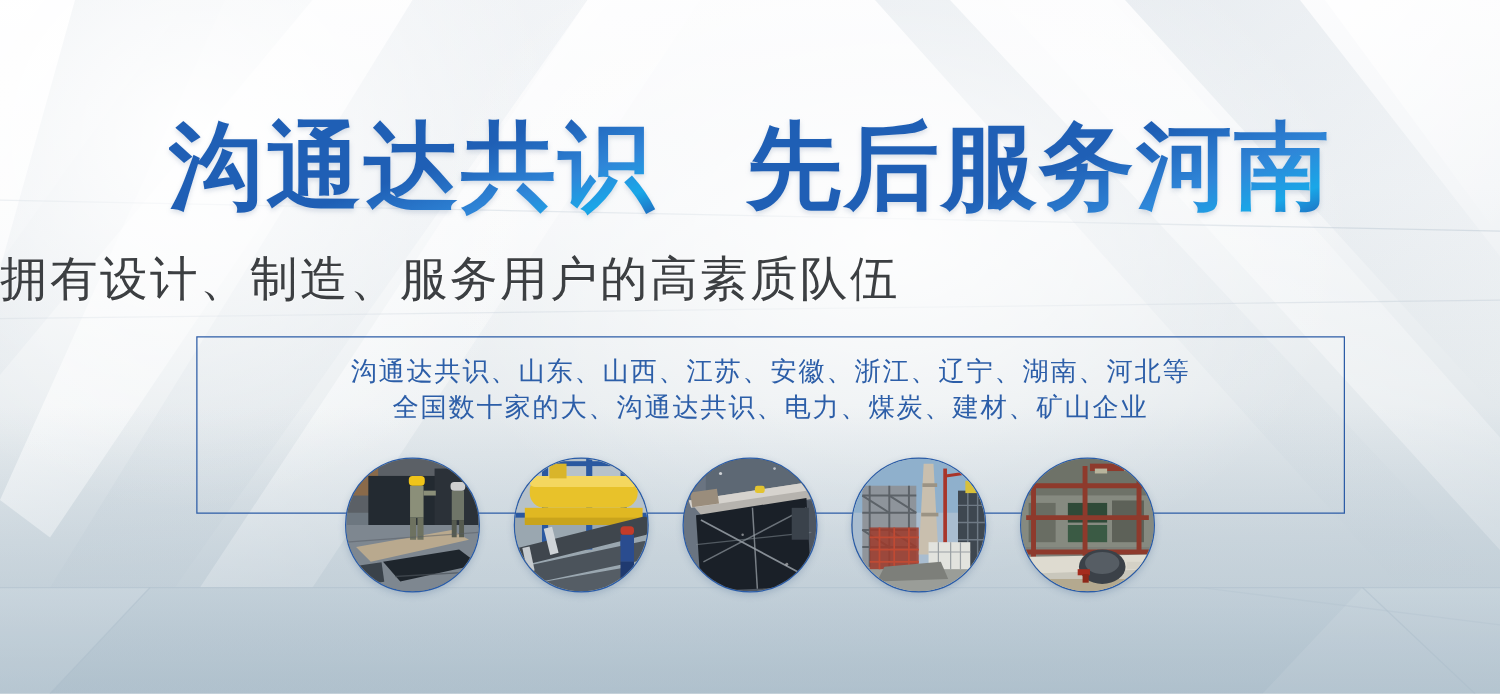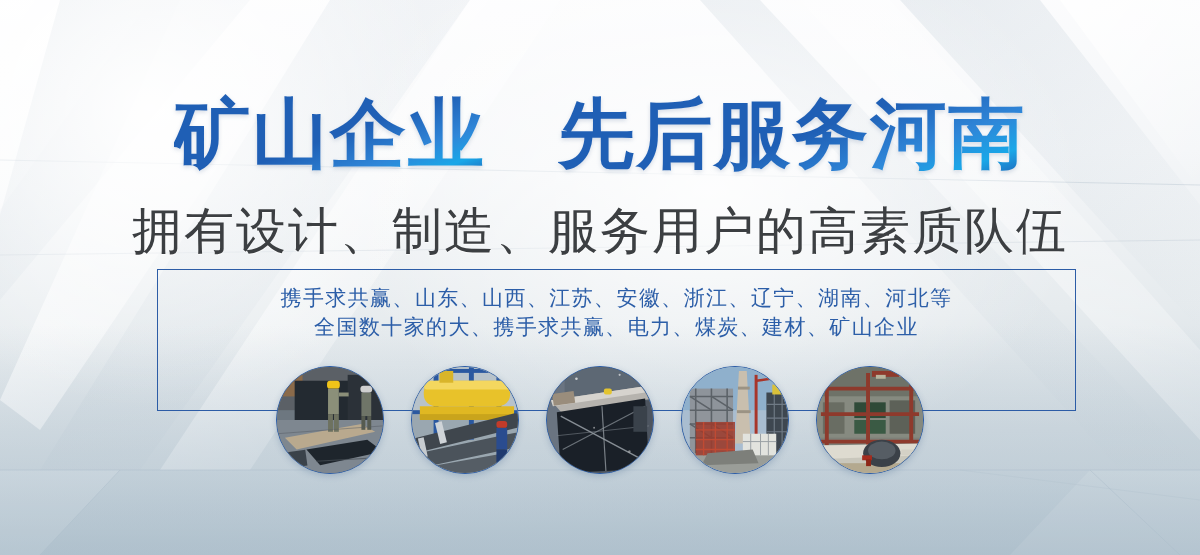--- a/index.html
+++ b/index.html
@@ -65,22 +65,21 @@
     -webkit-text-fill-color:transparent;
     color:transparent;
     text-shadow:none;
     filter:drop-shadow(0 2px 2px rgba(80,110,150,.22));
   }
   .headline .gap { display:inline-block; width:26px; }
 
   .subtitle {
     position:absolute;
     left:0; right:0; top:204px;
-    text-align:center;
-    font-size:50px;
+    font-size:38px;
     line-height:1.1;
     color:#3c3f42;
     letter-spacing:2px;
     font-weight:400;
     white-space:nowrap;
     text-shadow:0 1px 1px rgba(255,255,255,.8);
   }
 
   
   .frame {
@@ -177,32 +176,32 @@
     </svg>
   </div>
 
   <div class="glow-tl"></div>
   <div class="glow-c"></div>
   <div class="shade-b"></div>
 
   <div class="content">
 
     <div class="headline">
-      <span class="seg">矿山企业</span>
+      <span class="seg">沟通达共识</span>
       <span class="gap"></span>
       <span class="seg">先后服务河南</span>
     </div>
 
     <div class="subtitle">拥有设计、制造、服务用户的高素质队伍</div>
 
     <div class="frame"></div>
 
     <div class="desc">
-      <span class="line">携手求共赢、山东、山西、江苏、安徽、浙江、辽宁、湖南、河北等</span>
-      <span class="line">全国数十家的大、携手求共赢、电力、煤炭、建材、矿山企业</span>
+      <span class="line">沟通达共识、山东、山西、江苏、安徽、浙江、辽宁、湖南、河北等</span>
+      <span class="line">全国数十家的大、沟通达共识、电力、煤炭、建材、矿山企业</span>
     </div>
 
     <div class="circles">
 
       <div class="circle c1">
         <svg viewBox="0 0 108 108" preserveAspectRatio="xMidYMid slice">
           <rect width="108" height="108" fill="#6d7780"></rect>
           <rect x="0" y="0" width="108" height="44" fill="#5b6066"></rect>
           <rect x="0" y="0" width="26" height="30" fill="#8a6a4a"></rect>
           <rect x="18" y="14" width="58" height="44" fill="#232a31"></rect>

